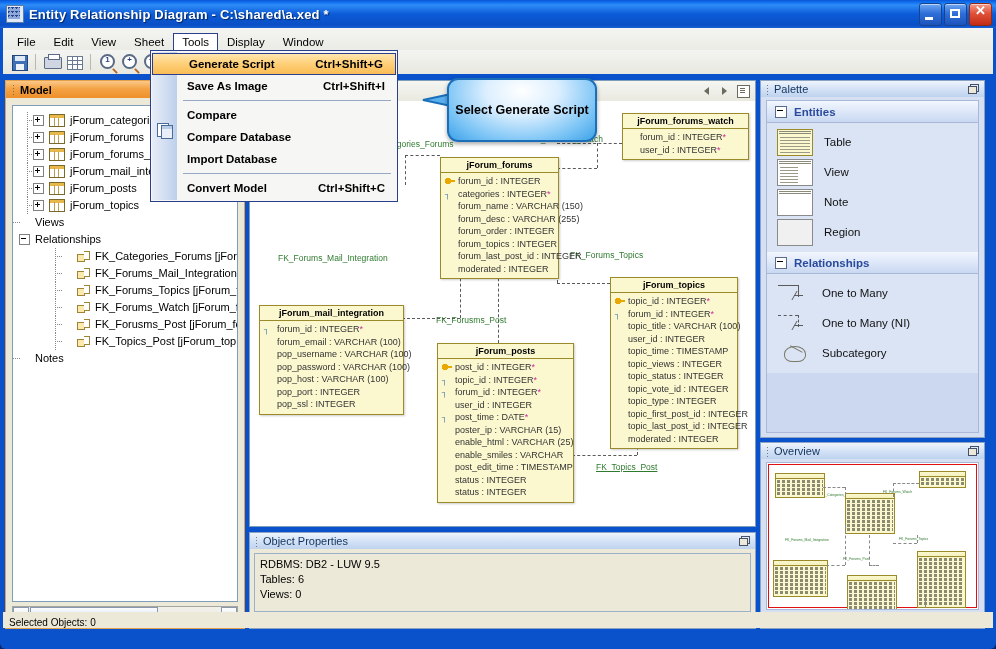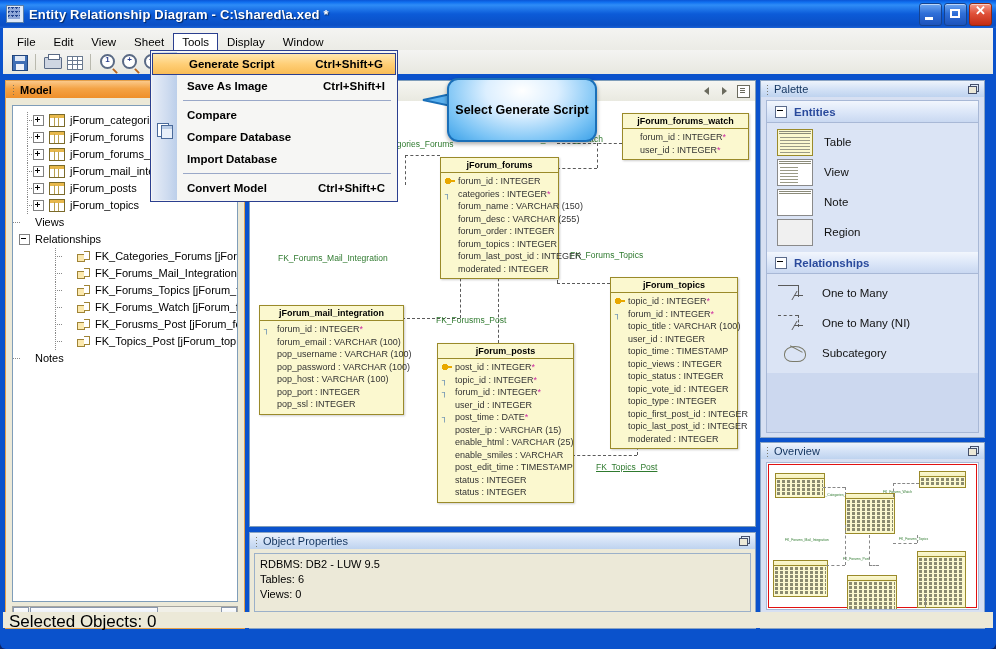--- a/index.html
+++ b/index.html
@@ -209,21 +209,21 @@
      background:linear-gradient(to bottom,#fbf8cf,#f4f0bf);}
   .mini .mb{padding:1px;}
   .mini .mr{height:3px;margin-bottom:1px;
      background:repeating-linear-gradient(to right,#8a8a70 0 3px,transparent 3px 5px);}
   .mlbl{position:absolute;font-size:3.4px;color:#2f7a2f;white-space:nowrap;transform:scale(1);}
   .mcon{position:absolute;border-top:1px dashed #888;}
   .mconv{position:absolute;border-left:1px dashed #888;}
 
   
   .statusbar{position:absolute;left:3px;top:612px;width:990px;height:16px;
-    background:#ece9d8;display:flex;align-items:flex-start;padding-left:6px;font-size:17px;color:#000;
+    background:#ece9d8;display:flex;align-items:flex-end;padding-left:6px;font-size:10px;color:#000;
     box-sizing:border-box;}
 
   
   .dropdown{position:absolute;left:150px;top:50px;width:246px;
     background:#f6f6f4;border:1px solid #2b3f8f;z-index:80;padding:2px 0;font-weight:bold;}
   .dd-gutter{position:absolute;left:1px;top:1px;bottom:1px;width:25px;
     background:linear-gradient(to right,#e7edf7,#cfdcf0 60%,#bccfea);}
   .dd-item{position:relative;height:22px;display:flex;align-items:center;
     padding-left:36px;font-size:11.5px;color:#000;z-index:2;}
   .dd-item.sel{background:linear-gradient(to bottom,#ffe6ae,#ffcf77 50%,#f9bc55);

